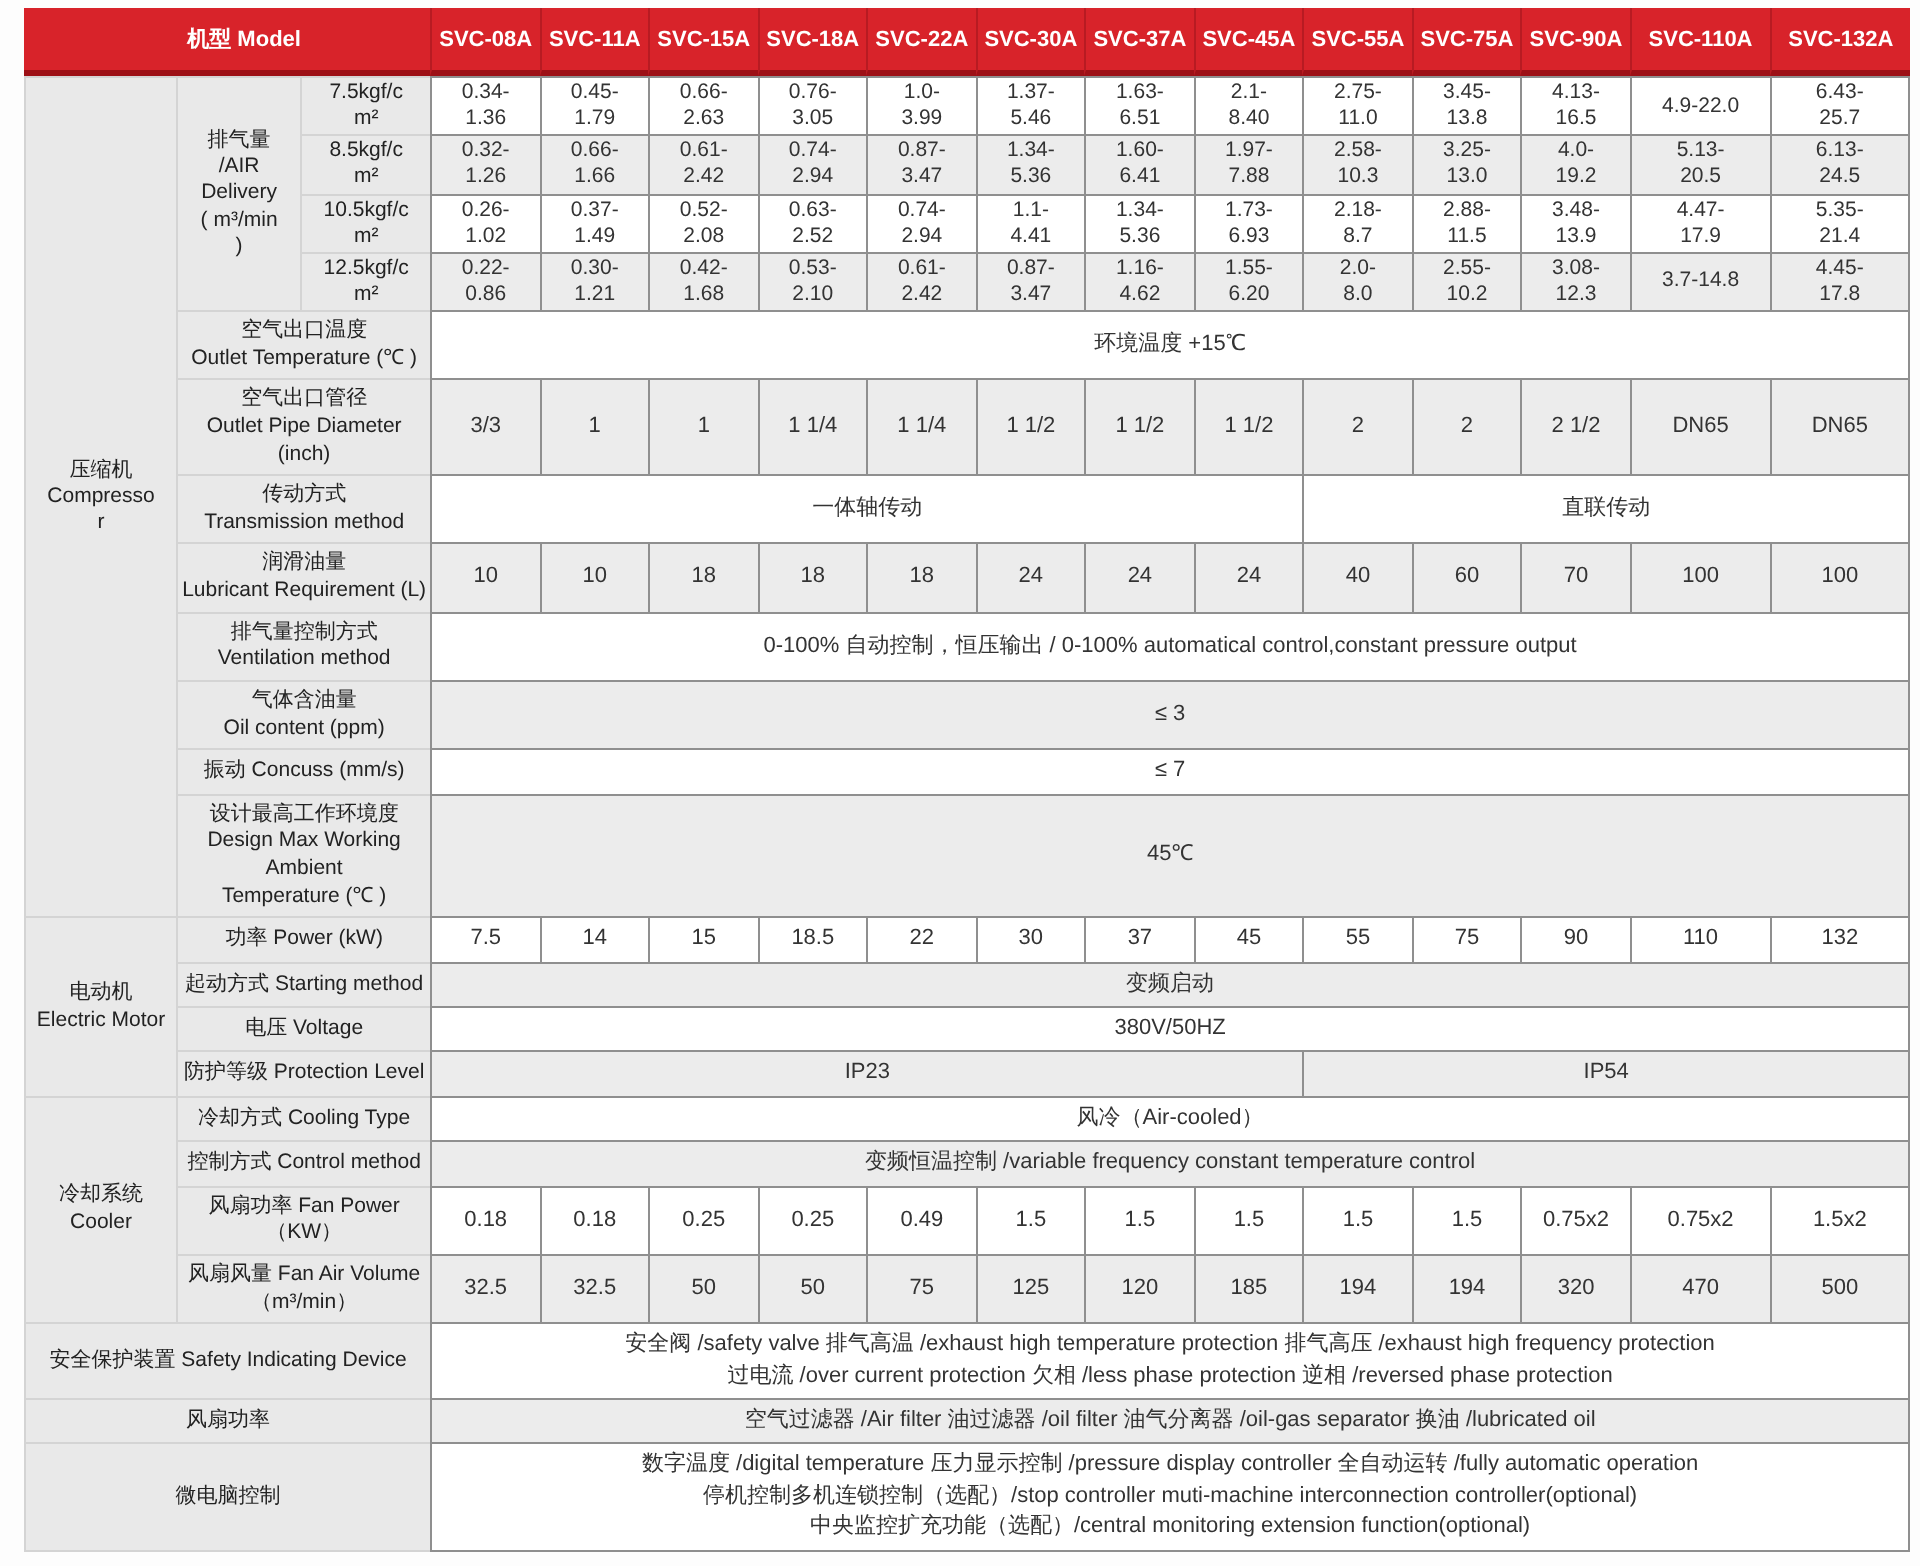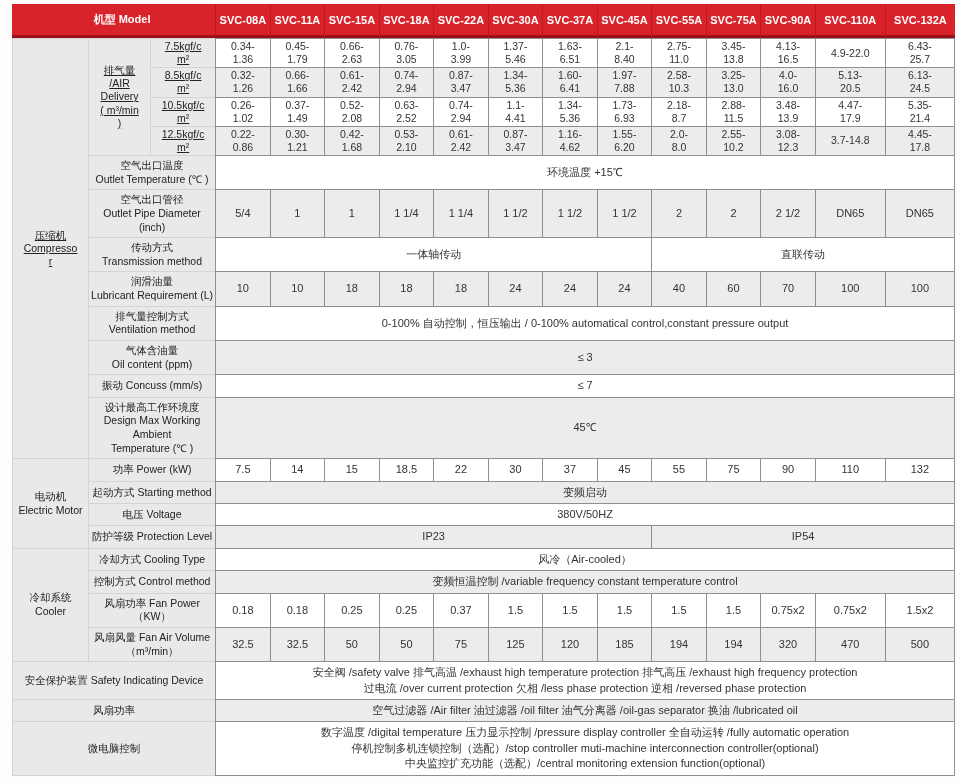--- a/index.html
+++ b/index.html
@@ -45,21 +45,21 @@
   .val{
     background:#ffffff;font-size:11px;line-height:1.4;
     padding:3px 2px;
     border-top:1px solid #8f8f8f;border-left:1px solid #8f8f8f;
   }
   tr.shade .val{background:#ececec;}
   tbody td:last-child{border-right:1px solid #8f8f8f;}
   tbody tr:last-child .val{border-bottom:1px solid #8f8f8f;}
   tbody tr:last-child .lbl{border-bottom:1px solid #d4d4d4;}
   tr.tight .val{padding:1px 14px;font-size:10.5px;line-height:1.25;}
-  tr.tight .lbl{padding:0 10px;line-height:1.25;text-decoration:underline;}
+  tr.tight .lbl{padding:0 10px;line-height:1.25;}
 </style>
 </head>
 <body>
 
 <div class="wrap">
 
   <table>
     <colgroup>
       <col class="cA">
         <col class="cB">
@@ -123,21 +123,21 @@
           <td class="val">0.32-1.26</td>
           <td class="val">0.66-1.66</td>
           <td class="val">0.61-2.42</td>
           <td class="val">0.74-2.94</td>
           <td class="val">0.87-3.47</td>
           <td class="val">1.34-5.36</td>
           <td class="val">1.60-6.41</td>
           <td class="val">1.97-7.88</td>
           <td class="val">2.58-10.3</td>
           <td class="val">3.25-13.0</td>
-          <td class="val">4.0-16.0</td>
+          <td class="val">4.0-19.2</td>
           <td class="val">5.13-20.5</td>
           <td class="val">6.13-24.5</td>
         </tr>
         <tr class="tight">
           <th class="lbl">10.5kgf/cm²</th>
           <td class="val">0.26-1.02</td>
           <td class="val">0.37-1.49</td>
           <td class="val">0.52-2.08</td>
           <td class="val">0.63-2.52</td>
           <td class="val">0.74-2.94</td>
@@ -167,21 +167,21 @@
           <td class="val">4.45-17.8</td>
         </tr>
         <tr>
           <th class="lbl" colspan="2">空气出口温度
 Outlet Temperature (℃ )</th>
           <td class="val" colspan="13">环境温度 +15℃</td>
         </tr>
         <tr class="shade">
           <th class="lbl" colspan="2">空气出口管径
 Outlet Pipe Diameter (inch)</th>
-          <td class="val">5/4</td>
+          <td class="val">3/3</td>
           <td class="val">1</td>
           <td class="val">1</td>
           <td class="val">1 1/4</td>
           <td class="val">1 1/4</td>
           <td class="val">1 1/2</td>
           <td class="val">1 1/2</td>
           <td class="val">1 1/2</td>
           <td class="val">2</td>
           <td class="val">2</td>
           <td class="val">2 1/2</td>
@@ -271,21 +271,21 @@
         <tr class="shade">
           <th class="lbl" colspan="2">控制方式 Control method</th>
           <td class="val" colspan="13">变频恒温控制 /variable frequency constant temperature control</td>
         </tr>
         <tr>
           <th class="lbl" colspan="2">风扇功率 Fan Power（KW）</th>
           <td class="val">0.18</td>
           <td class="val">0.18</td>
           <td class="val">0.25</td>
           <td class="val">0.25</td>
-          <td class="val">0.37</td>
+          <td class="val">0.49</td>
           <td class="val">1.5</td>
           <td class="val">1.5</td>
           <td class="val">1.5</td>
           <td class="val">1.5</td>
           <td class="val">1.5</td>
           <td class="val">0.75x2</td>
           <td class="val">0.75x2</td>
           <td class="val">1.5x2</td>
         </tr>
         <tr class="shade">

